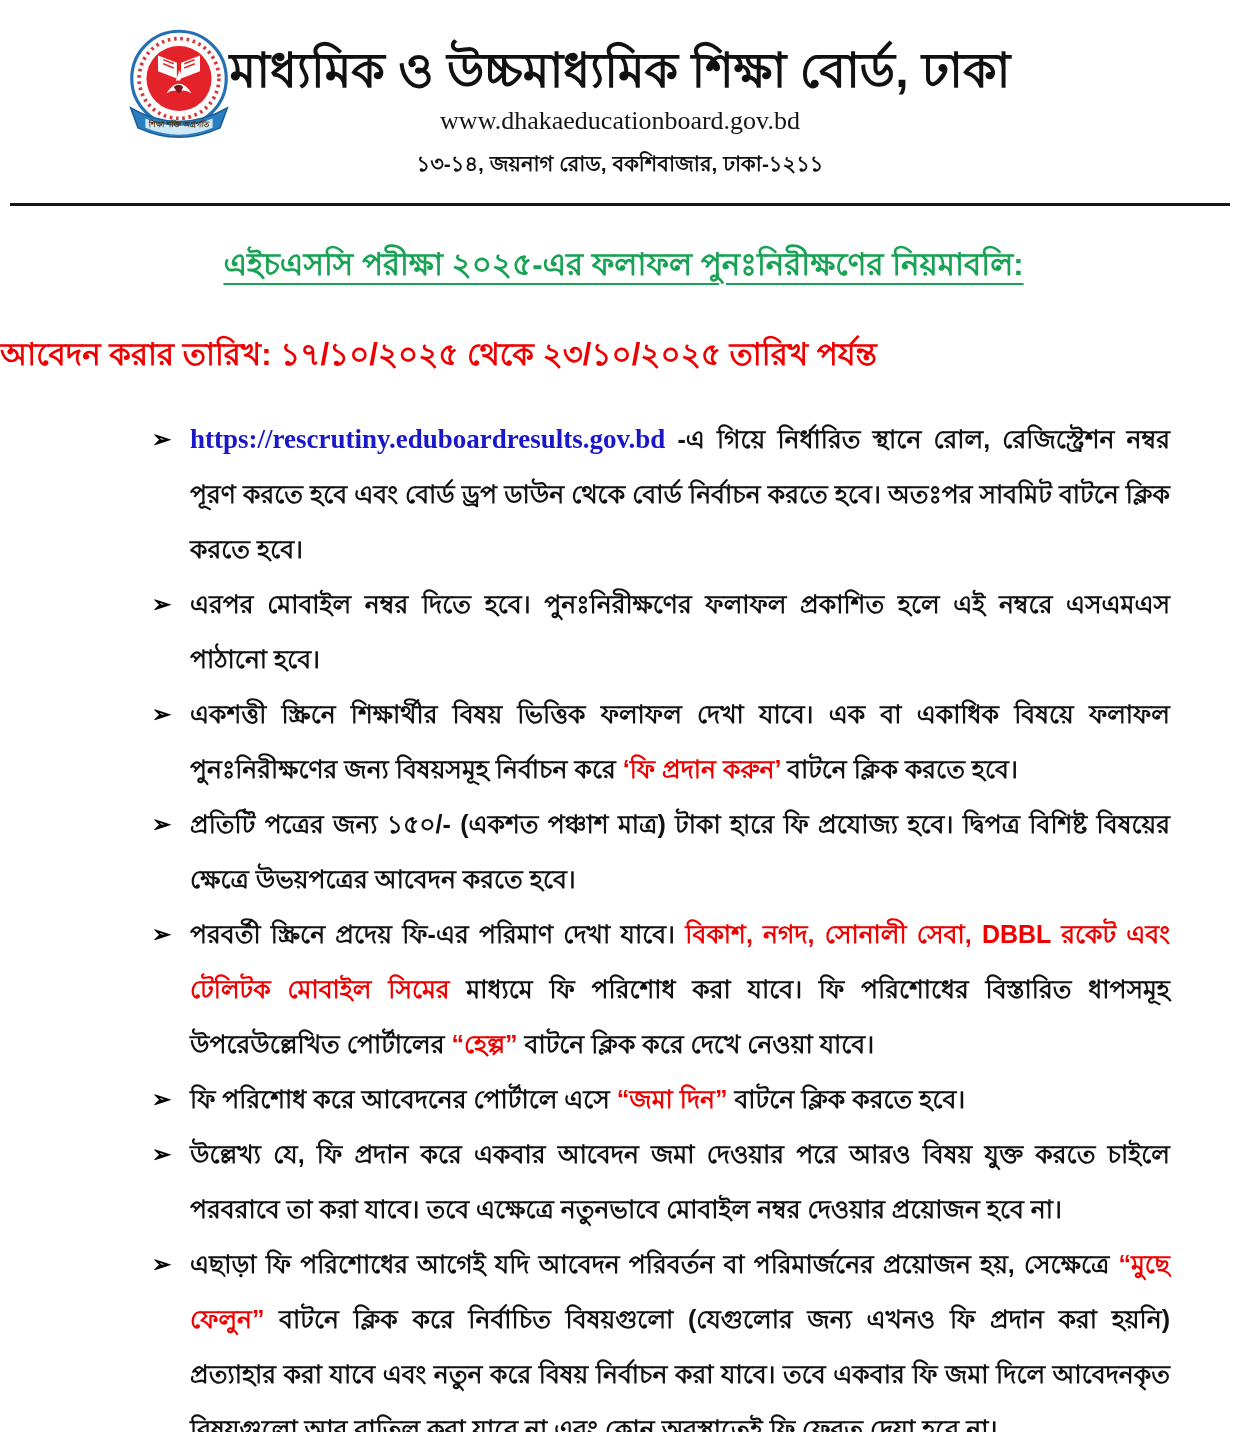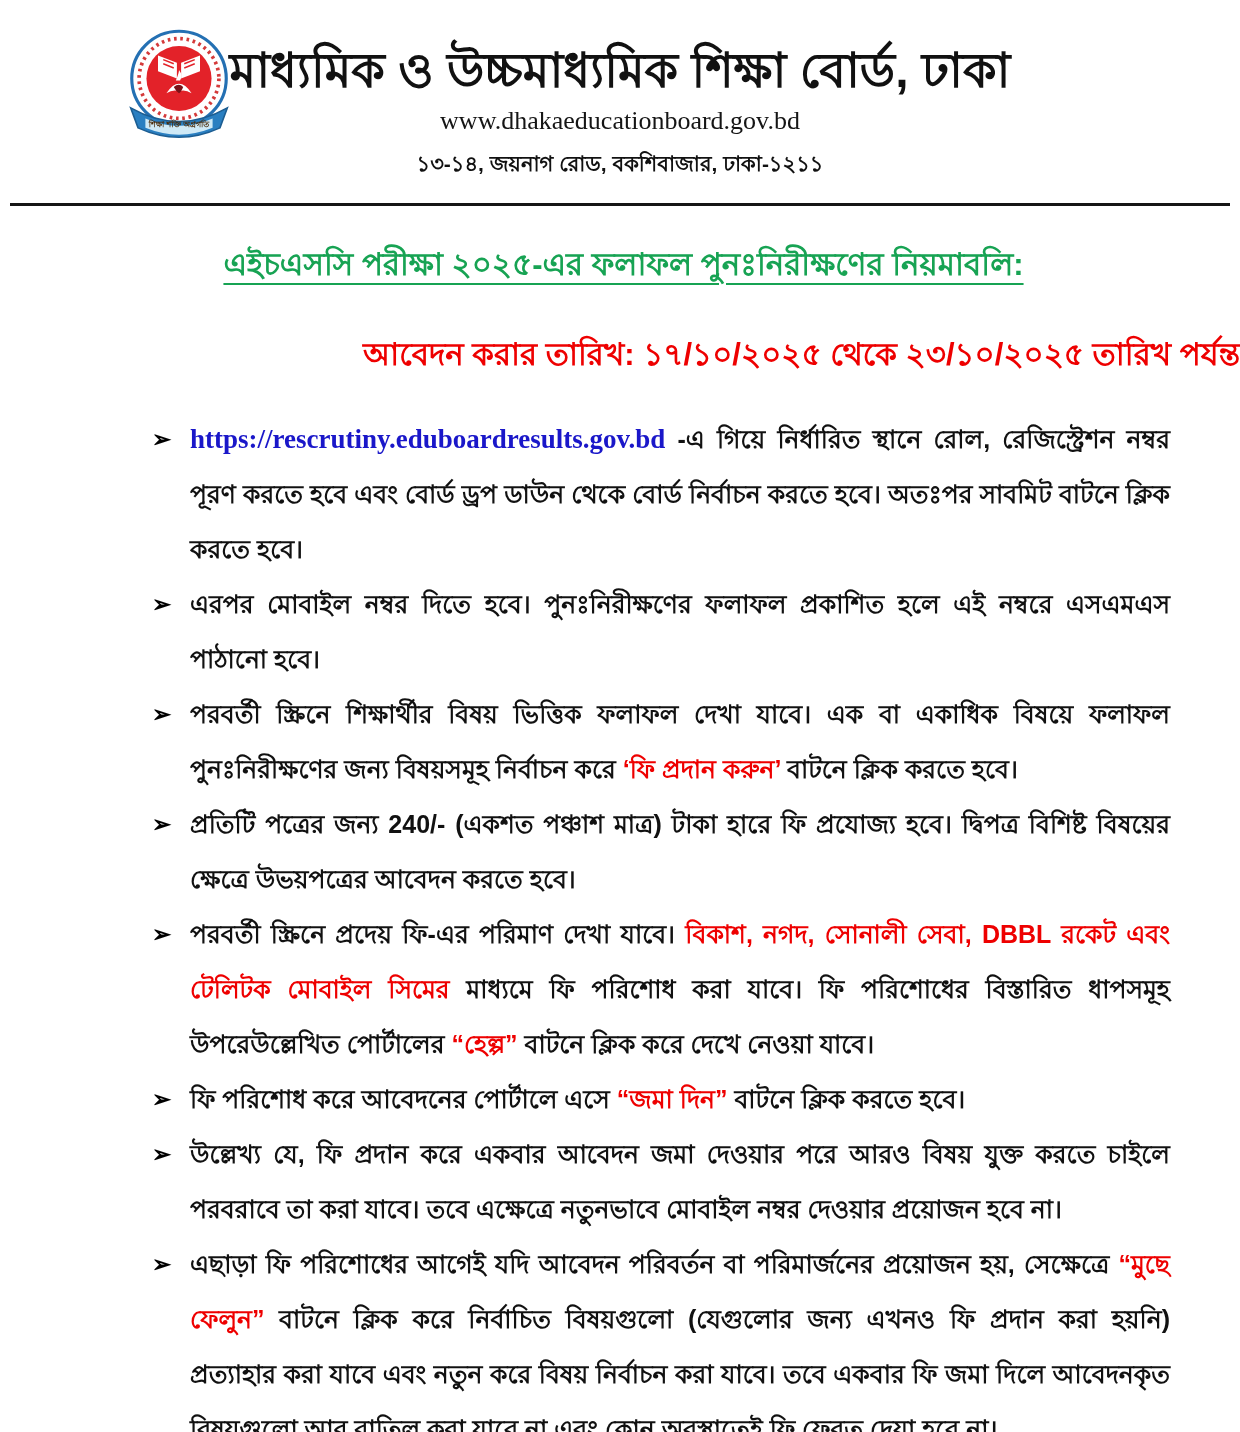--- a/index.html
+++ b/index.html
@@ -26,21 +26,21 @@
   .address { font-size: 21px; font-weight: bold; margin-top: 12px; }
   .rule { border-top: 3px solid #151515; margin: 20px 10px 0 10px; }
 
   
   .notice-title {
     margin-top: 34px; text-align: center;
     color: var(--green); font-size: 31px; font-weight: bold;
     text-decoration: underline; text-decoration-thickness: 2px; text-underline-offset: 8px; padding-left: 7px;
   }
   .date-line {
-    margin-top: 38px; text-align: right;
+    margin-top: 38px; text-align: left;
     color: var(--red); font-size: 31px; font-weight: bold;
   }
 
   
   .bullet-list { margin: 30px 70px 0 152px; }
   .bullet { display: flex; font-size: 25px; font-weight: bold; line-height: 55px; color: var(--ink); text-align: justify; }
   .bullet .marker { flex: none; width: 38px; font-size: 23px; color: #000; }
   .bullet .content { flex: 1; }
   .seg-red { color: var(--red); }
   .seg-link {
@@ -81,25 +81,25 @@
       <div class="bullet">
         <span class="marker">➢</span>
         <span class="content"><a class="seg-link" href="#">https://rescrutiny.eduboardresults.gov.bd</a><span class="seg-normal"> -এ গিয়ে নির্ধারিত স্থানে রোল, রেজিস্ট্রেশন নম্বর পূরণ করতে হবে এবং বোর্ড ড্রপ ডাউন থেকে বোর্ড নির্বাচন করতে হবে। অতঃপর সাবমিট বাটনে ক্লিক করতে হবে।</span></span>
       </div>
       <div class="bullet">
         <span class="marker">➢</span>
         <span class="content"><span class="seg-normal">এরপর মোবাইল নম্বর দিতে হবে। পুনঃনিরীক্ষণের ফলাফল প্রকাশিত হলে এই নম্বরে এসএমএস পাঠানো হবে।</span></span>
       </div>
       <div class="bullet">
         <span class="marker">➢</span>
-        <span class="content"><span class="seg-normal">পরবর্তী স্ক্রিনে শিক্ষার্থীর বিষয় ভিত্তিক ফলাফল দেখা যাবে। এক বা একাধিক বিষয়ে ফলাফল পুনঃনিরীক্ষণের জন্য বিষয়সমূহ নির্বাচন করে </span><span class="seg-red">‘ফি প্রদান করুন’</span><span class="seg-normal"> বাটনে ক্লিক করতে হবে।</span></span>
+        <span class="content"><span class="seg-normal">একশত্তী স্ক্রিনে শিক্ষার্থীর বিষয় ভিত্তিক ফলাফল দেখা যাবে। এক বা একাধিক বিষয়ে ফলাফল পুনঃনিরীক্ষণের জন্য বিষয়সমূহ নির্বাচন করে </span><span class="seg-red">‘ফি প্রদান করুন’</span><span class="seg-normal"> বাটনে ক্লিক করতে হবে।</span></span>
       </div>
       <div class="bullet">
         <span class="marker">➢</span>
-        <span class="content"><span class="seg-normal">প্রতিটি পত্রের জন্য 240/- (একশত পঞ্চাশ মাত্র) টাকা হারে ফি প্রযোজ্য হবে। দ্বিপত্র বিশিষ্ট বিষয়ের ক্ষেত্রে উভয়পত্রের আবেদন করতে হবে।</span></span>
+        <span class="content"><span class="seg-normal">প্রতিটি পত্রের জন্য ১৫০/- (একশত পঞ্চাশ মাত্র) টাকা হারে ফি প্রযোজ্য হবে। দ্বিপত্র বিশিষ্ট বিষয়ের ক্ষেত্রে উভয়পত্রের আবেদন করতে হবে।</span></span>
       </div>
       <div class="bullet">
         <span class="marker">➢</span>
         <span class="content"><span class="seg-normal">পরবর্তী স্ক্রিনে প্রদেয় ফি-এর পরিমাণ দেখা যাবে। </span><span class="seg-red">বিকাশ, নগদ, সোনালী সেবা, DBBL রকেট এবং টেলিটক মোবাইল সিমের</span><span class="seg-normal"> মাধ্যমে ফি পরিশোধ করা যাবে। ফি পরিশোধের বিস্তারিত ধাপসমূহ উপরেউল্লেখিত পোর্টালের </span><span class="seg-red">“হেল্প”</span><span class="seg-normal"> বাটনে ক্লিক করে দেখে নেওয়া যাবে।</span></span>
       </div>
       <div class="bullet">
         <span class="marker">➢</span>
         <span class="content"><span class="seg-normal">ফি পরিশোধ করে আবেদনের পোর্টালে এসে </span><span class="seg-red">“জমা দিন”</span><span class="seg-normal"> বাটনে ক্লিক করতে হবে।</span></span>
       </div>
       <div class="bullet">

